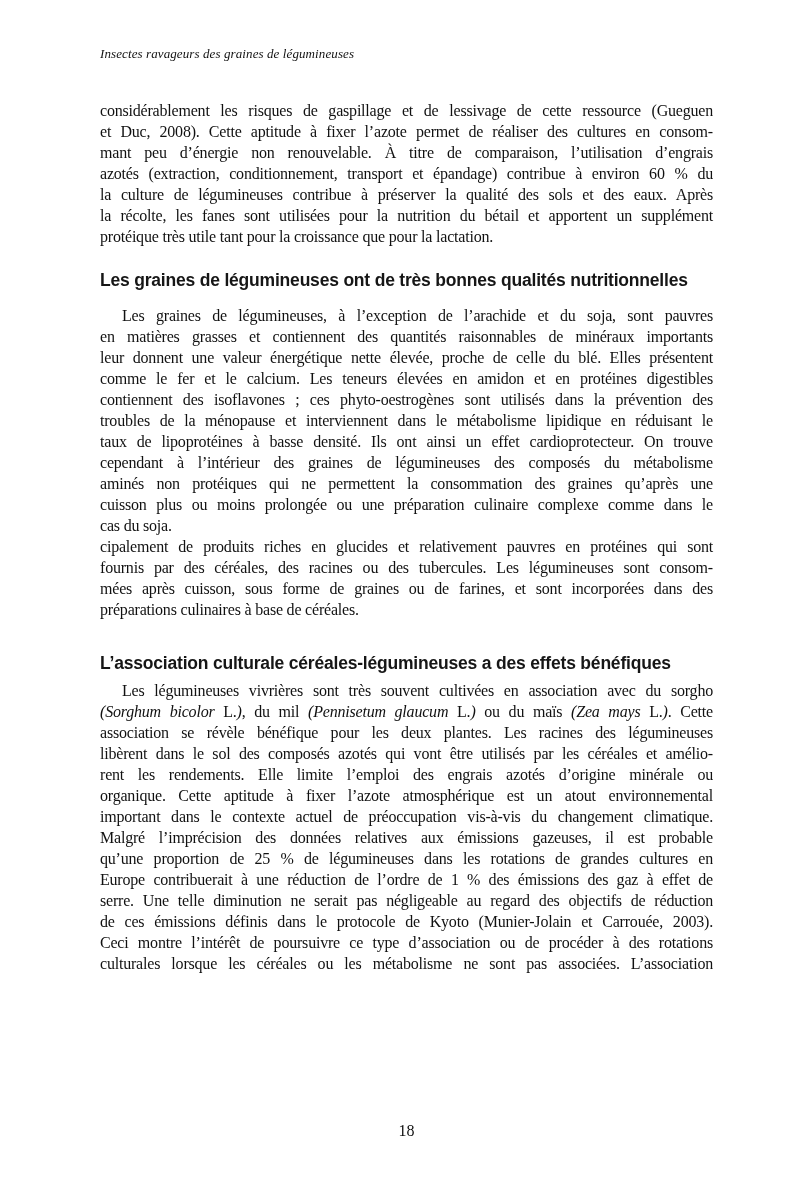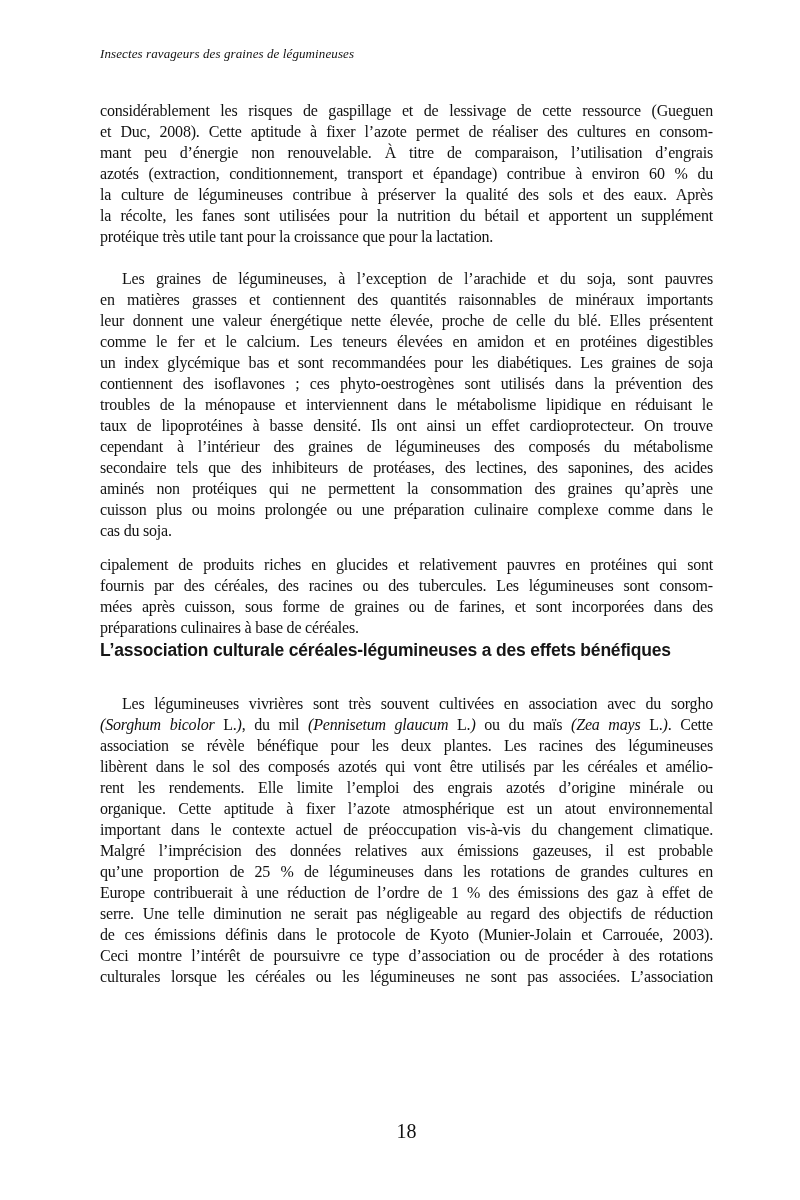--- a/index.html
+++ b/index.html
@@ -54,51 +54,50 @@
   #content-root > :nth-child(2) { margin-top: 21px; }  
   #content-root > :nth-child(3) { margin-top: 13px; }  
   #content-root > :nth-child(4) { margin-top: 0; }     
   #content-root > :nth-child(5) { margin-top: 31px; }  
   #content-root > :nth-child(6) { margin-top: 5px; }   
   .page-number {
     position: absolute;
     left: 100px; top: 1120px;
     width: 613px;
     text-align: center;
-    font-size: 20px;
+    font-size: 16px;
     line-height: 22px;
   }
 </style>
 </head>
 <body>
 
 <div class="page">
   <div class="text-block">
     <div class="running-header">Insectes ravageurs des graines de légumineuses</div>
     <div id="content-root">
         <div class="paragraph">
           <div class="line">considérablement les risques de gaspillage et de lessivage de cette ressource (Gueguen</div>
           <div class="line">et Duc, 2008). Cette aptitude à fixer l’azote permet de réaliser des cultures en consom-</div>
           <div class="line">mant peu d’énergie non renouvelable. À titre de comparaison, l’utilisation d’engrais</div>
           <div class="line">azotés (extraction, conditionnement, transport et épandage) contribue à environ 60 % du</div>
           <div class="line">la culture de légumineuses contribue à préserver la qualité des sols et des eaux. Après</div>
           <div class="line">la récolte, les fanes sont utilisées pour la nutrition du bétail et apportent un supplément</div>
           <div class="line para-end">protéique très utile tant pour la croissance que pour la lactation.</div>
         </div>
+        <div class="heading">Les graines de légumineuses ont de très bonnes qualités nutritionnelles</div>
         <div class="paragraph">
           <div class="line indent">Les graines de légumineuses, à l’exception de l’arachide et du soja, sont pauvres</div>
           <div class="line">en matières grasses et contiennent des quantités raisonnables de minéraux importants</div>
           <div class="line">leur donnent une valeur énergétique nette élevée, proche de celle du blé. Elles présentent</div>
           <div class="line">comme le fer et le calcium. Les teneurs élevées en amidon et en protéines digestibles</div>
-          <div class="line">un index glycémique bas et sont recommandées pour les diabétiques. Les graines de soja</div>
           <div class="line">contiennent des isoflavones ; ces phyto-oestrogènes sont utilisés dans la prévention des</div>
           <div class="line">troubles de la ménopause et interviennent dans le métabolisme lipidique en réduisant le</div>
           <div class="line">taux de lipoprotéines à basse densité. Ils ont ainsi un effet cardioprotecteur. On trouve</div>
           <div class="line">cependant à l’intérieur des graines de légumineuses des composés du métabolisme</div>
-          <div class="line">secondaire tels que des inhibiteurs de protéases, des lectines, des saponines, des acides</div>
           <div class="line">aminés non protéiques qui ne permettent la consommation des graines qu’après une</div>
           <div class="line">cuisson plus ou moins prolongée ou une préparation culinaire complexe comme dans le</div>
           <div class="line para-end">cas du soja.</div>
         </div>
         <div class="paragraph">
           <div class="line">cipalement de produits riches en glucides et relativement pauvres en protéines qui sont</div>
           <div class="line">fournis par des céréales, des racines ou des tubercules. Les légumineuses sont consom-</div>
           <div class="line">mées après cuisson, sous forme de graines ou de farines, et sont incorporées dans des</div>
           <div class="line para-end">préparations culinaires à base de céréales.</div>
         </div>
@@ -110,18 +109,18 @@
           <div class="line">libèrent dans le sol des composés azotés qui vont être utilisés par les céréales et amélio-</div>
           <div class="line">rent les rendements. Elle limite l’emploi des engrais azotés d’origine minérale ou</div>
           <div class="line">organique. Cette aptitude à fixer l’azote atmosphérique est un atout environnemental</div>
           <div class="line">important dans le contexte actuel de préoccupation vis-à-vis du changement climatique.</div>
           <div class="line">Malgré l’imprécision des données relatives aux émissions gazeuses, il est probable</div>
           <div class="line">qu’une proportion de 25 % de légumineuses dans les rotations de grandes cultures en</div>
           <div class="line">Europe contribuerait à une réduction de l’ordre de 1 % des émissions des gaz à effet de</div>
           <div class="line">serre. Une telle diminution ne serait pas négligeable au regard des objectifs de réduction</div>
           <div class="line">de ces émissions définis dans le protocole de Kyoto (Munier-Jolain et Carrouée, 2003).</div>
           <div class="line">Ceci montre l’intérêt de poursuivre ce type d’association ou de procéder à des rotations</div>
-          <div class="line">culturales lorsque les céréales ou les légumineuses ne sont pas associées. L’association</div>
+          <div class="line">culturales lorsque les céréales ou les métabolisme ne sont pas associées. L’association</div>
         </div>
       </div>
   </div>
   <div class="page-number">18</div>
 </div>
 
 </body></html>

